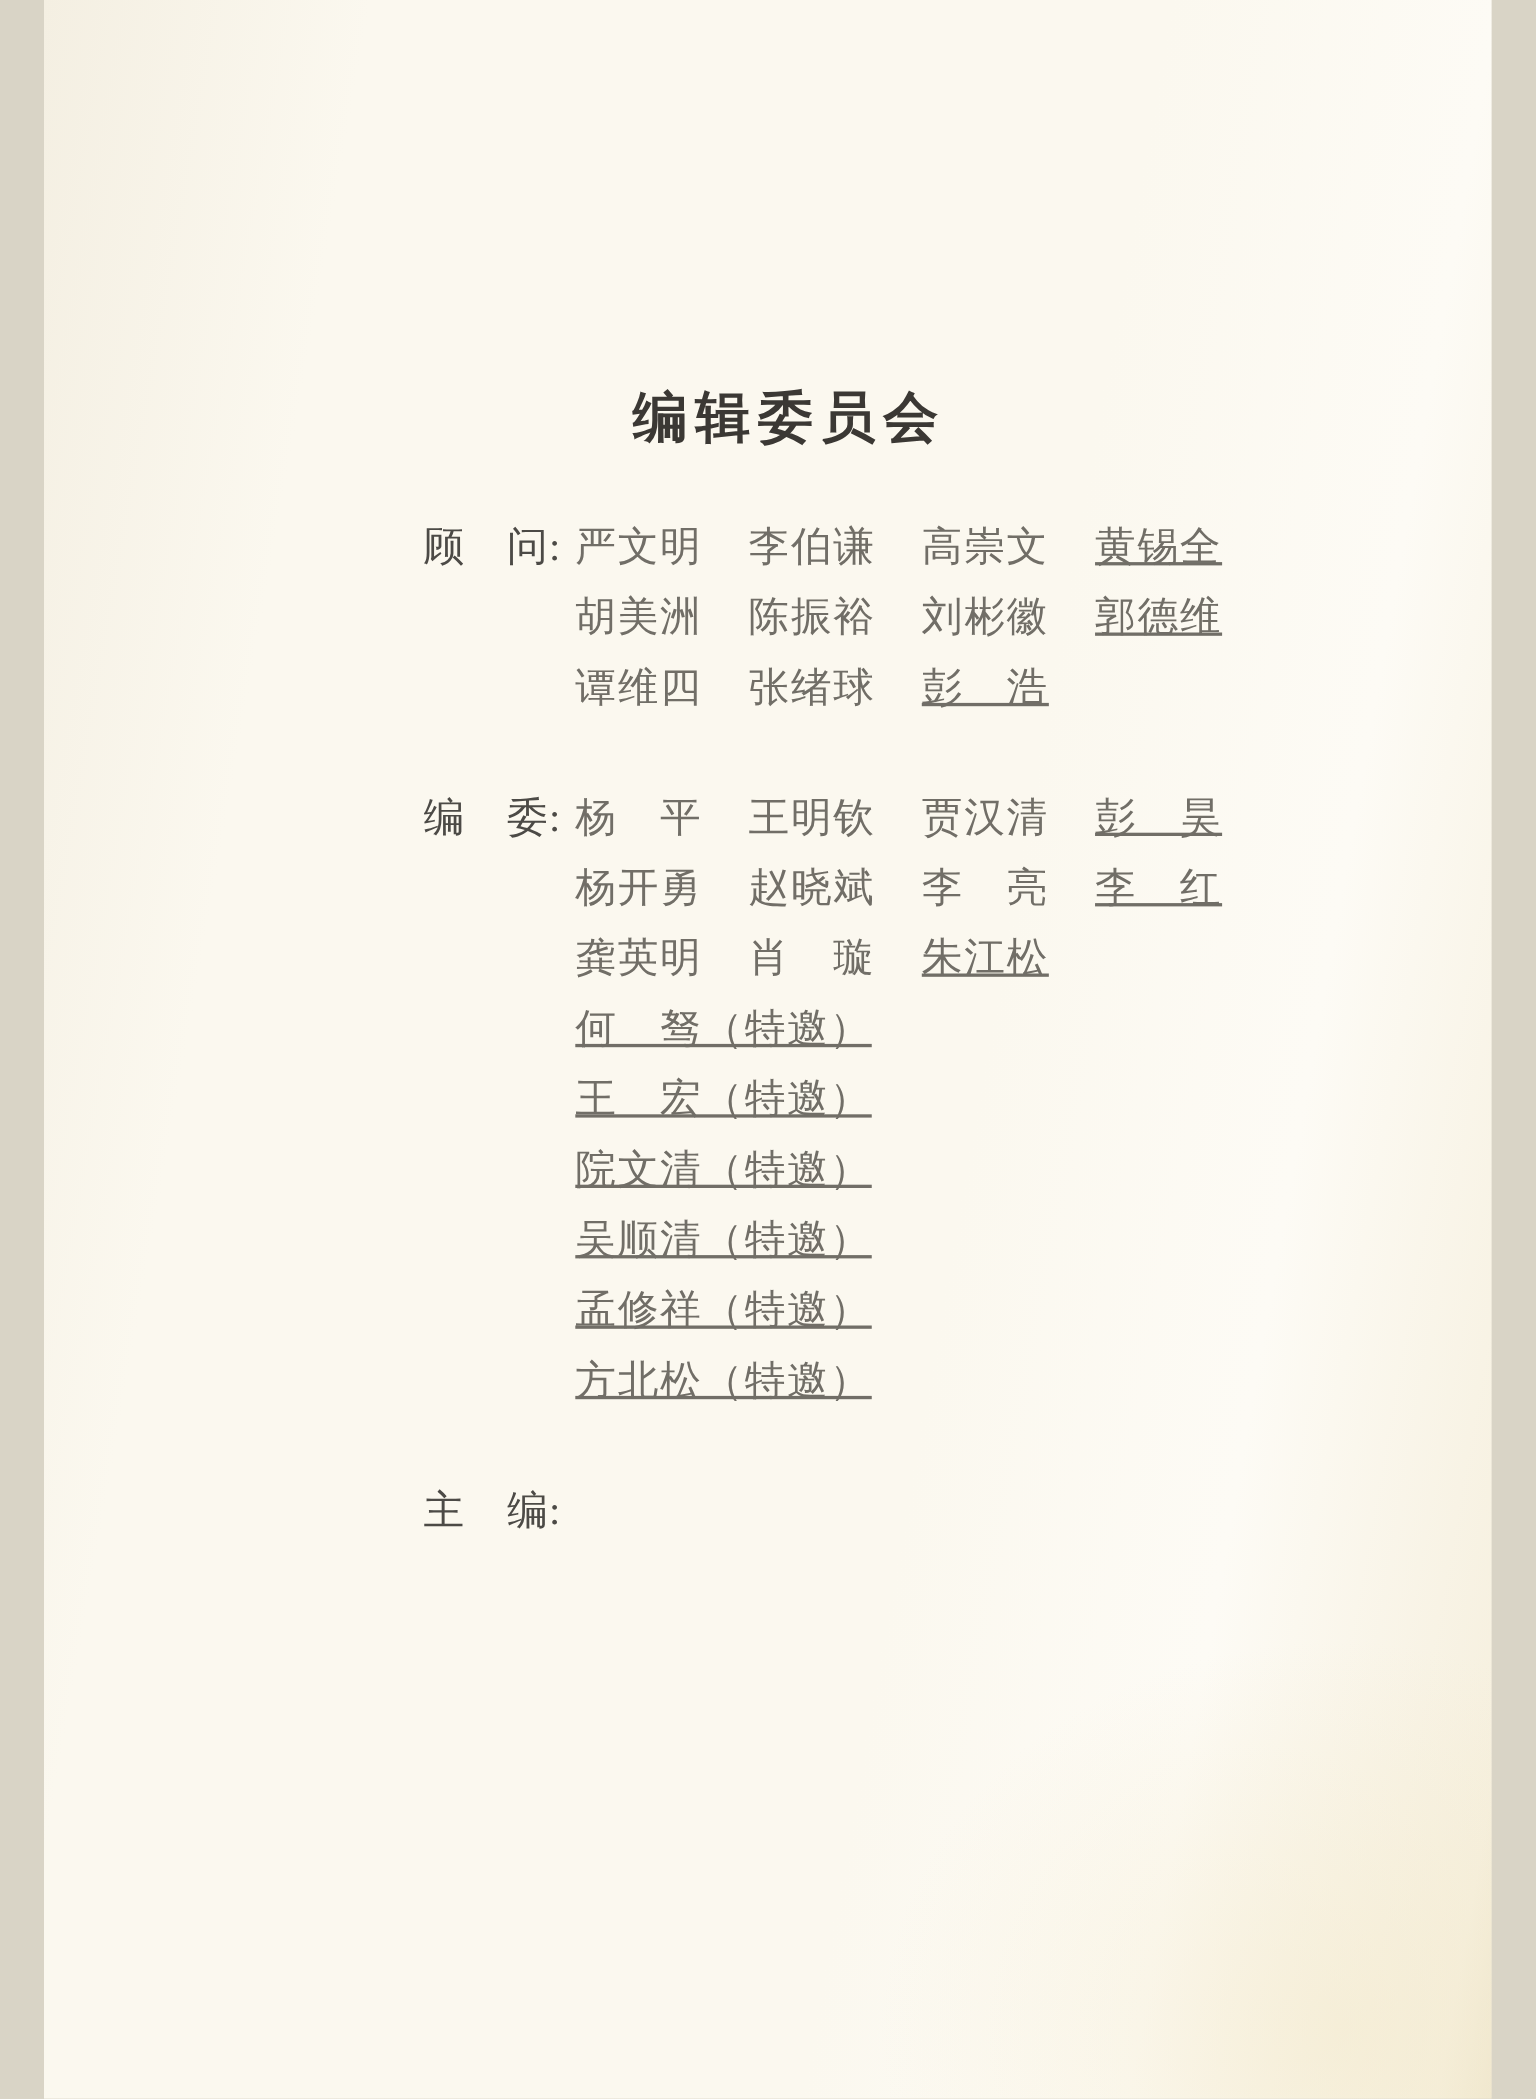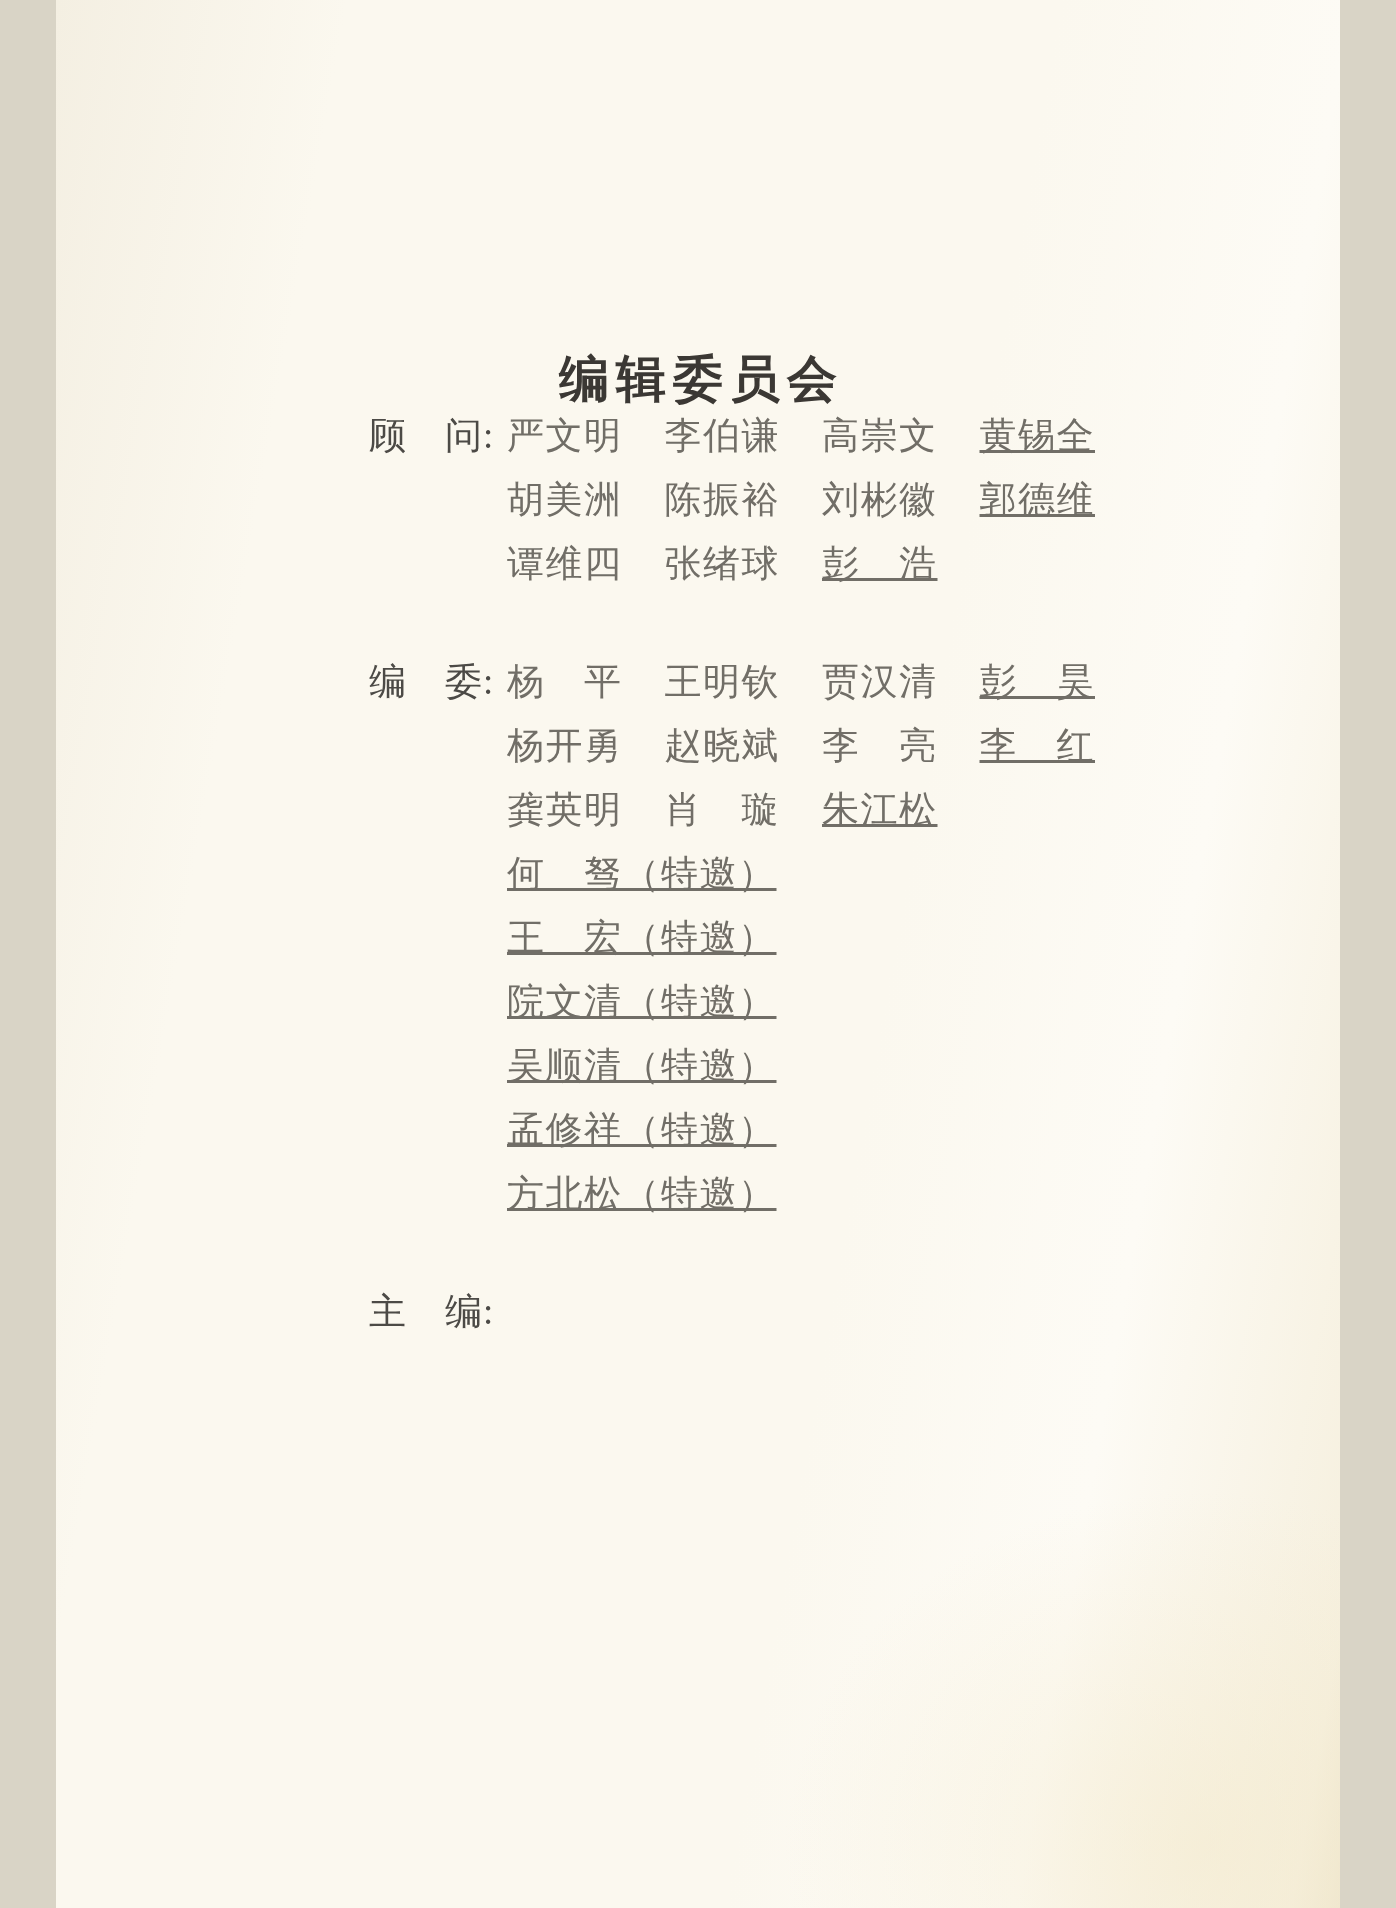--- a/index.html
+++ b/index.html
@@ -14,20 +14,21 @@
     margin: 0 auto;
     overflow: hidden;
     background: linear-gradient(100deg,
       var(--bg-left) 0%,
       var(--bg-main) 18%,
       var(--bg-main) 62%,
       var(--bg-light) 80%,
       var(--bg-edge) 97%,
       var(--bg-right) 100%);
     font-family: "Liberation Serif", "DejaVu Serif", serif;
+    padding-left: 32px;
   }
   
   .page::after {
     content: "";
     position: absolute;
     right: 0;
     bottom: 0;
     width: 560px;
     height: 420px;
     background: radial-gradient(ellipse at 75% 85%,
@@ -40,20 +41,21 @@
     text-align: center;
     font-size: 50px;
     line-height: 1.1;
     font-weight: 700;
     letter-spacing: 7px;
     color: var(--title-color);
     text-indent: 7px; 
   }
   .content {
     margin-left: 313px;
+    margin-top: 62px;
     margin-right: 120px;
   }
   .section {
     display: flex;
     align-items: flex-start;
     margin-bottom: 54px;
   }
   .section-label {
     flex: 0 0 138px;
     font-size: 37px;

